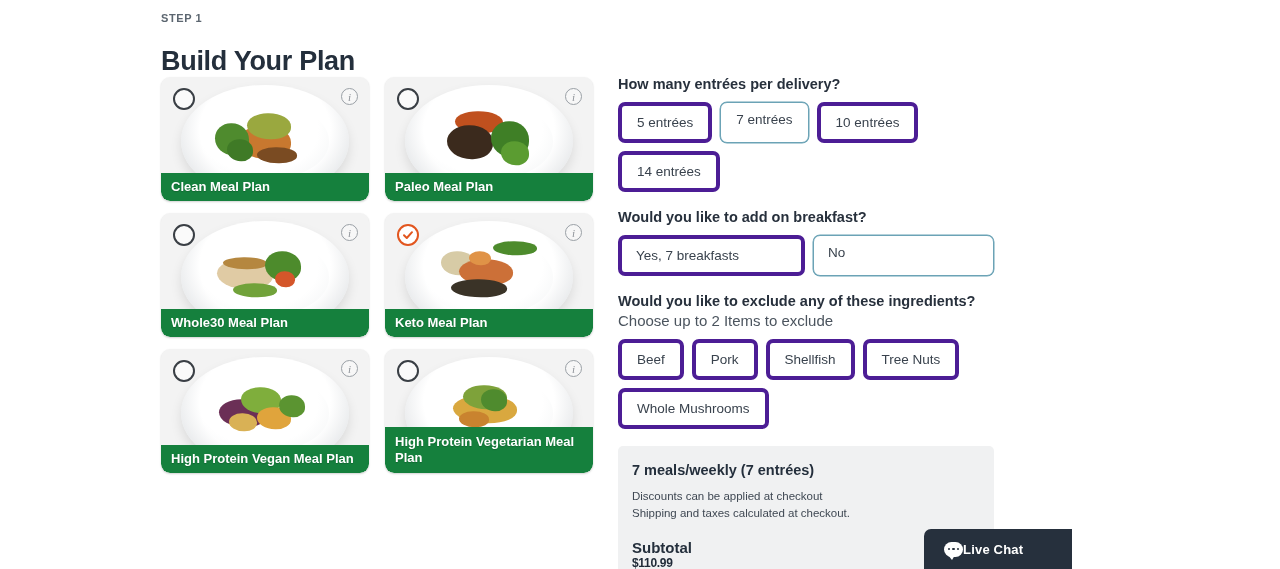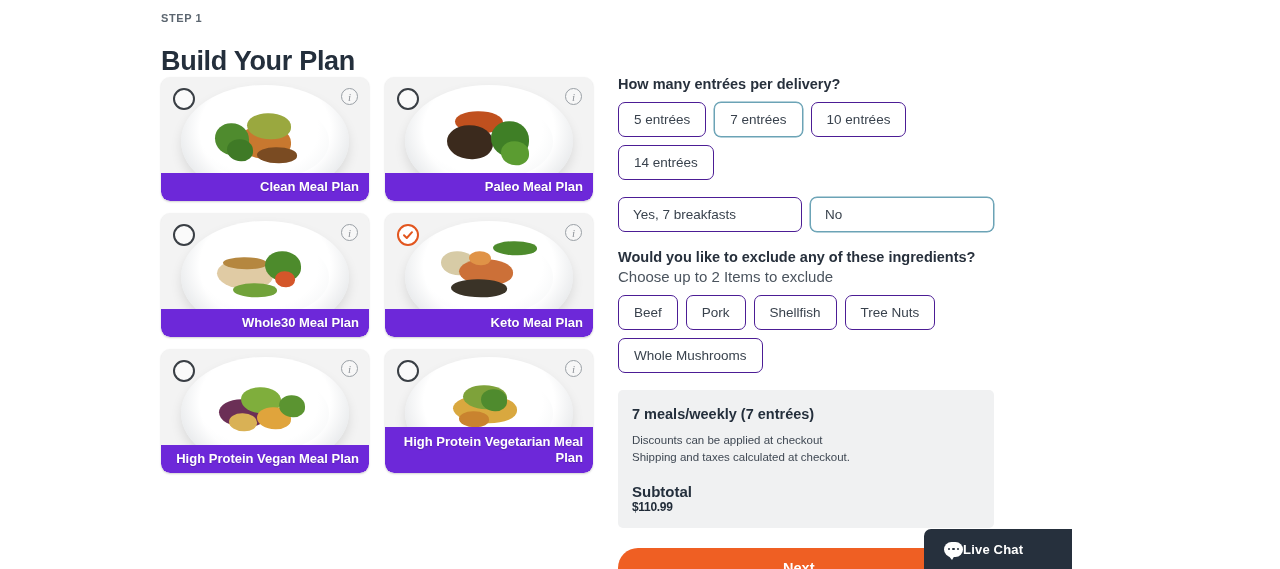--- a/index.html
+++ b/index.html
@@ -52,24 +52,24 @@
   .plate::after {
     content:""; position:absolute; left:12%; top:16%;
     width:76%; height:68%; border-radius:50%;
     background: radial-gradient(ellipse at 45% 35%, #ffffff 60%, #f0f2f3 100%);
   }
   .food { position: absolute; left:50%; top:50%; transform: translate(-50%,-48%); width: 104px; height: 62px; }
   .blob { position: absolute; border-radius: 48% 52% 45% 55%; }
 
   .plan-bar {
     position: absolute; left: 0; right: 0; bottom: 0;
-    background: #6d28d9;
+    background: #15803d;
     color: #ffffff;
     font-size: 13px; font-weight: 700;
-    text-align: right;
+    text-align: left;
     padding: 6px 10px;
     line-height: 1.25;
     border-radius: 0 0 9px 9px;
     text-shadow: 0 1px 1px rgba(0,0,0,.2);
   }
   .plan-bar.two-line { padding: 7px 10px; }
 
   .radio {
     position: absolute; left: 12px; top: 11px;
     width: 22px; height: 22px; border-radius: 50%;
@@ -97,21 +97,21 @@
   .config { position: absolute; left: 618px; top: 76px; width: 376px; }
 
   .q-title {
     font-size: 14.5px; font-weight: 700; color: #27303c;
     margin-bottom: 10px;
   }
   .q-sub { font-size: 15px; color: #4b545e; margin: -7px 0 10px 0; }
 
   .opt-row { display: flex; flex-wrap: wrap; gap: 8px; margin-bottom: 17px; }
   .opt {
-    border: 1px solid #4c1d95;
+    border: 4px solid #4c1d95;
     background: #ffffff;
     border-radius: 7px;
     padding: 9px 15px;
     font-size: 13.5px;
     color: #39424d;
     cursor: pointer;
     white-space: nowrap;
   }
   .opt.selected { border-color: #6ba3b6; border-width: 1px; box-shadow: 0 0 0 .5px #6ba3b6; }
   .opt.wide { flex: 1 1 0; min-width: 0; text-align: left; padding-left: 14px; }
@@ -286,20 +286,21 @@
   <div class="config">
 
     <div class="q-title">How many entrées per delivery?</div>
     <div class="opt-row">
       <div class="opt">5 entrées</div>
       <div class="opt selected">7 entrées</div>
       <div class="opt">10 entrées</div>
       <div class="opt">14 entrées</div>
     </div>
 
+    <div class="q-title">Would you like to add on breakfast?</div>
     <div class="opt-row">
       <div class="opt wide">Yes, 7 breakfasts</div>
       <div class="opt wide selected">No</div>
     </div>
 
     <div class="q-title">Would you like to exclude any of these ingredients?</div>
     <div class="q-sub">Choose up to 2 Items to exclude</div>
     <div class="opt-row">
       <div class="opt">Beef</div>
       <div class="opt">Pork</div>

